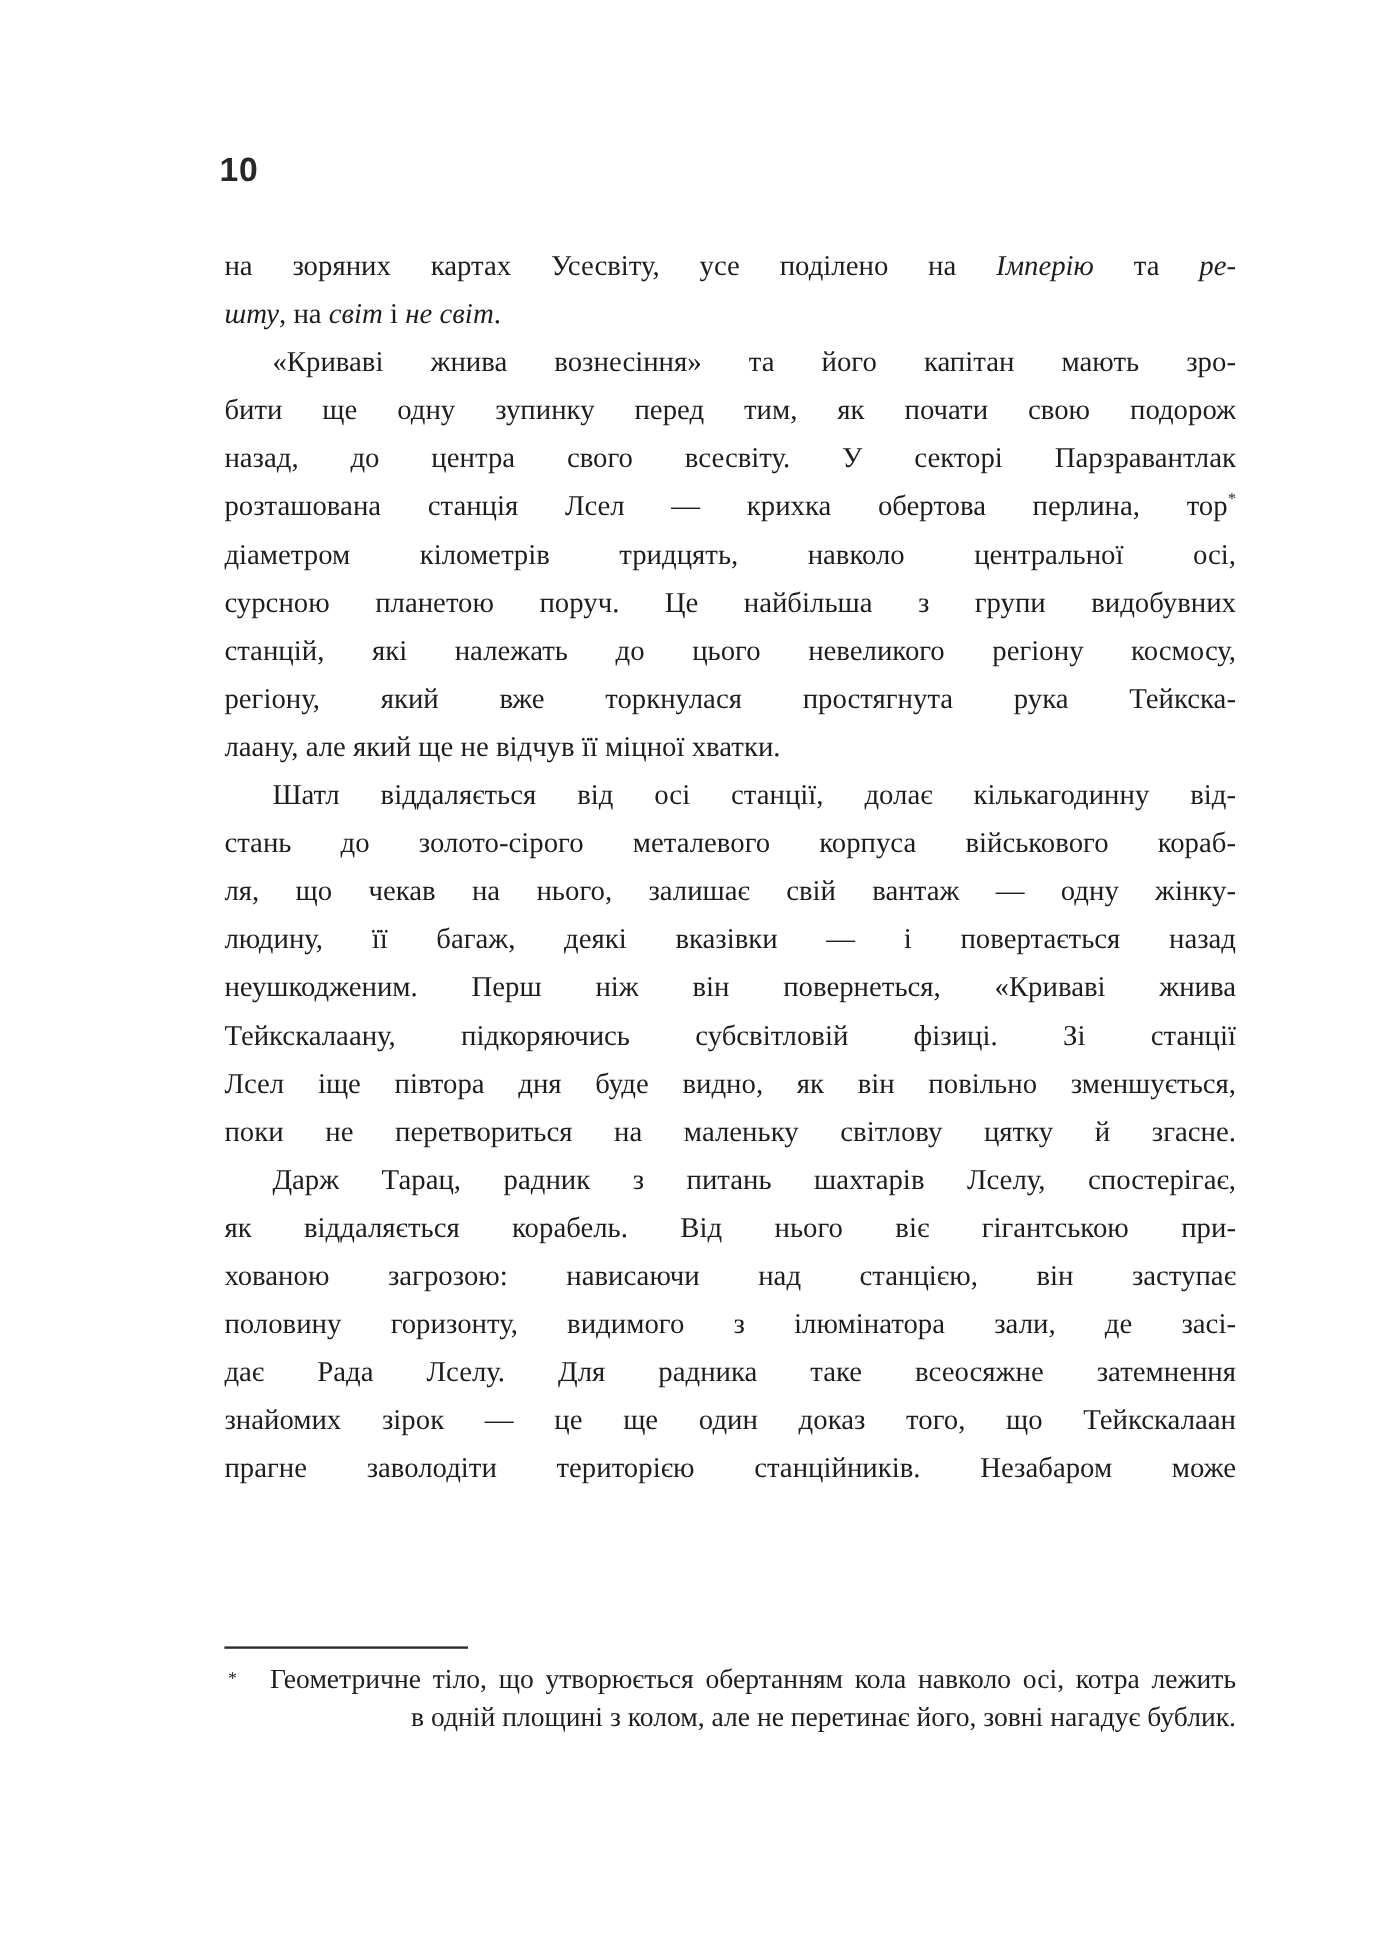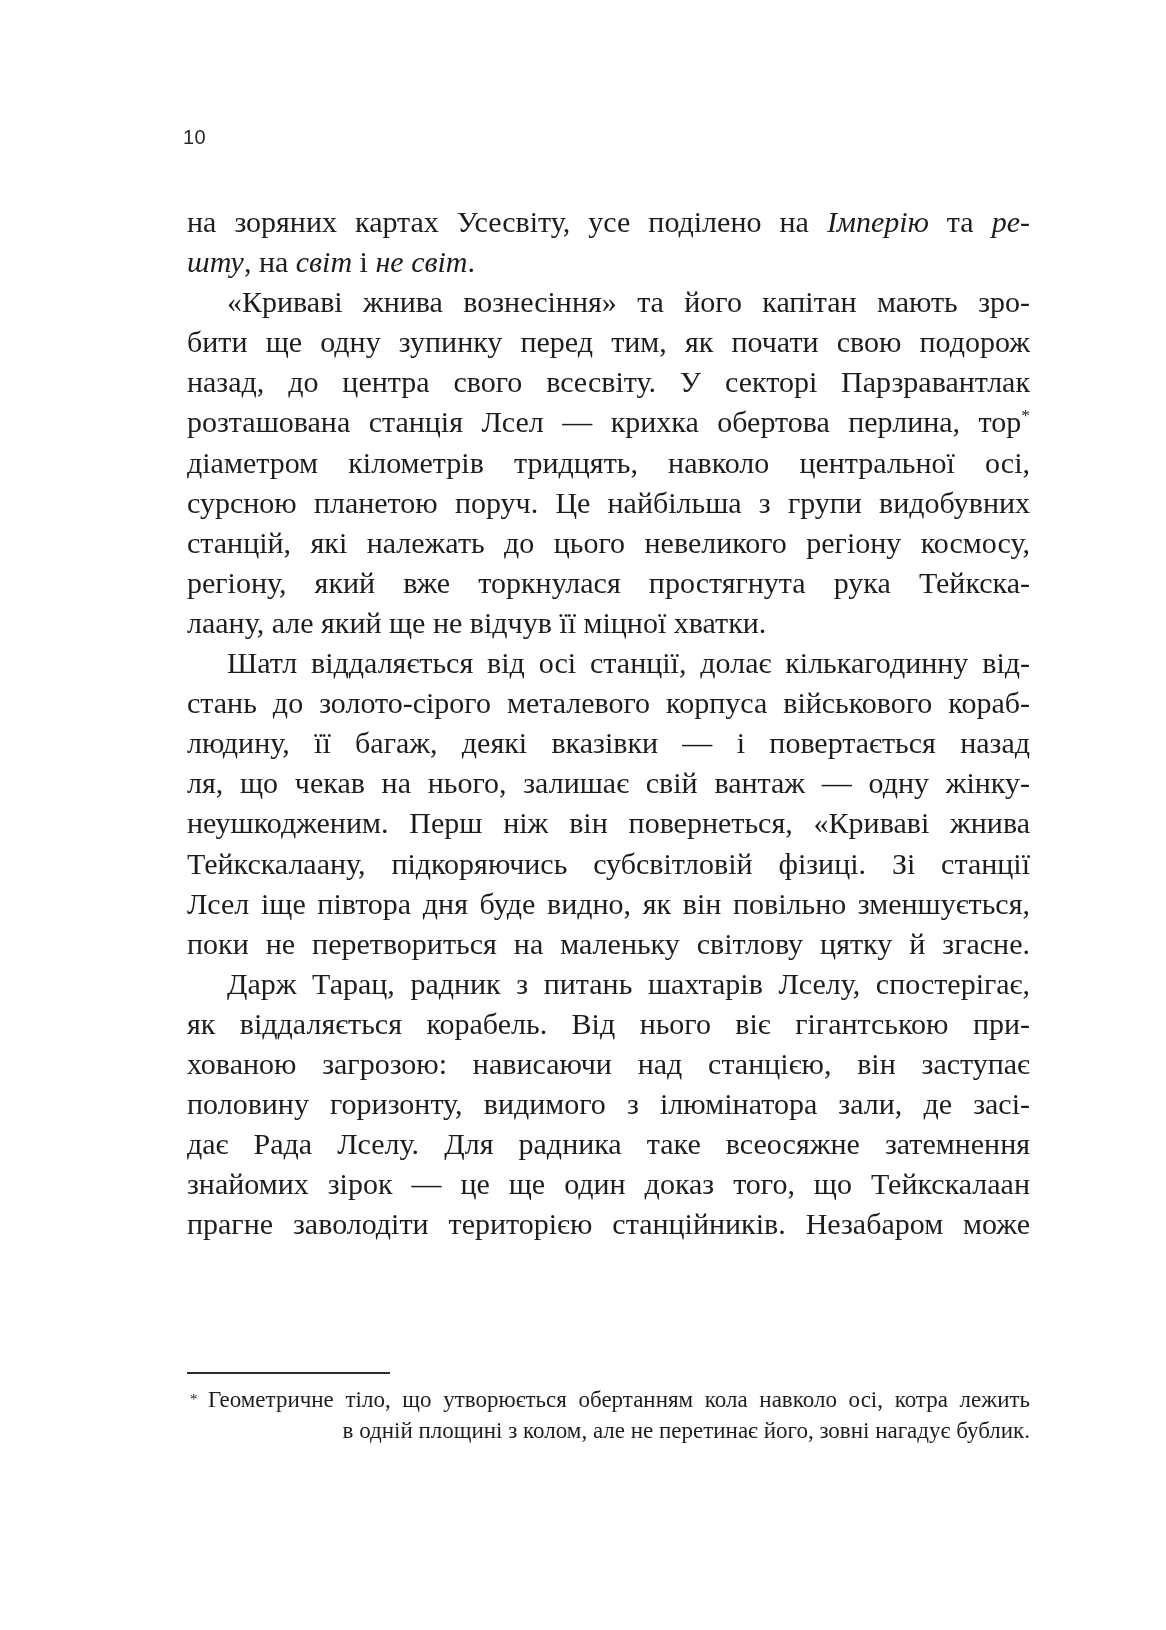--- a/index.html
+++ b/index.html
@@ -9,31 +9,31 @@
     position: relative;
     background: #ffffff;
     font-family: "Liberation Serif", serif;
     overflow: hidden;
   }
   .page-number {
     position: absolute;
     left: 183px;
     top: 126px;
     font-family: "Liberation Sans", sans-serif;
-    font-size: 20px;
-    font-weight: 400;
+    font-size: 28px;
+    font-weight: 700;
     letter-spacing: 0.5px;
     color: #282828;
   }
   .page-body {
     position: absolute;
     left: 187px;
     top: 202px;
     width: 843px;
-    font-size: 30px;
+    font-size: 24px;
     line-height: 40.1px;
     color: #1d1d1d;
   }
   .para { margin: 0; }
   .line {
     text-align: justify;
     text-align-last: justify;
     white-space: normal;
   }
   .line.last { text-align-last: left; }
@@ -60,21 +60,21 @@
     font-size: 23px;
     line-height: 31px;
     color: #1d1d1d;
   }
   .footnote .marker {
     position: absolute;
     left: 3px;
     top: 0px;
     font-size: 15px;
   }
-  .footnote .fn-text { margin-left: 21px; }
+  .footnote .fn-text { margin-left: 38px; }
   .fn-line.justify {
     text-align: justify;
     text-align-last: justify;
   }
   .fn-line.left { text-align: right; }
 </style>
 </head>
 <body>
 
 <div class="page-number">10</div>
@@ -91,22 +91,22 @@
       <div class="line"><span>розташована станція Лсел — крихка обертова перлина, тор</span><sup class="fnref">*</sup></div>
       <div class="line"><span>діаметром кілометрів тридцять, навколо центральної осі,</span></div>
       <div class="line"><span>сурсною планетою поруч. Це найбільша з групи видобувних</span></div>
       <div class="line"><span>станцій, які належать до цього невеликого регіону космосу,</span></div>
       <div class="line"><span>регіону, який вже торкнулася простягнута рука Тейкска-</span></div>
       <div class="line last"><span>лаану, але який ще не відчув її міцної хватки.</span></div>
     </div>
     <div class="para">
       <div class="line indent"><span>Шатл віддаляється від осі станції, долає кількагодинну від-</span></div>
       <div class="line"><span>стань до золото-сірого металевого корпуса військового кораб-</span></div>
+      <div class="line"><span>ля, що чекав на нього, залишає свій вантаж — одну жінку-</span></div>
       <div class="line"><span>людину, її багаж, деякі вказівки — і повертається назад</span></div>
-      <div class="line"><span>ля, що чекав на нього, залишає свій вантаж — одну жінку-</span></div>
       <div class="line"><span>неушкодженим. Перш ніж він повернеться, «Криваві жнива</span></div>
       <div class="line"><span>Тейкскалаану, підкоряючись субсвітловій фізиці. Зі станції</span></div>
       <div class="line"><span>Лсел іще півтора дня буде видно, як він повільно зменшується,</span></div>
       <div class="line"><span>поки не перетвориться на маленьку світлову цятку й згасне.</span></div>
     </div>
     <div class="para">
       <div class="line indent"><span>Дарж Тарац, радник з питань шахтарів Лселу, спостерігає,</span></div>
       <div class="line"><span>як віддаляється корабель. Від нього віє гігантською при-</span></div>
       <div class="line"><span>хованою загрозою: нависаючи над станцією, він заступає</span></div>
       <div class="line"><span>половину горизонту, видимого з ілюмінатора зали, де засі-</span></div>

